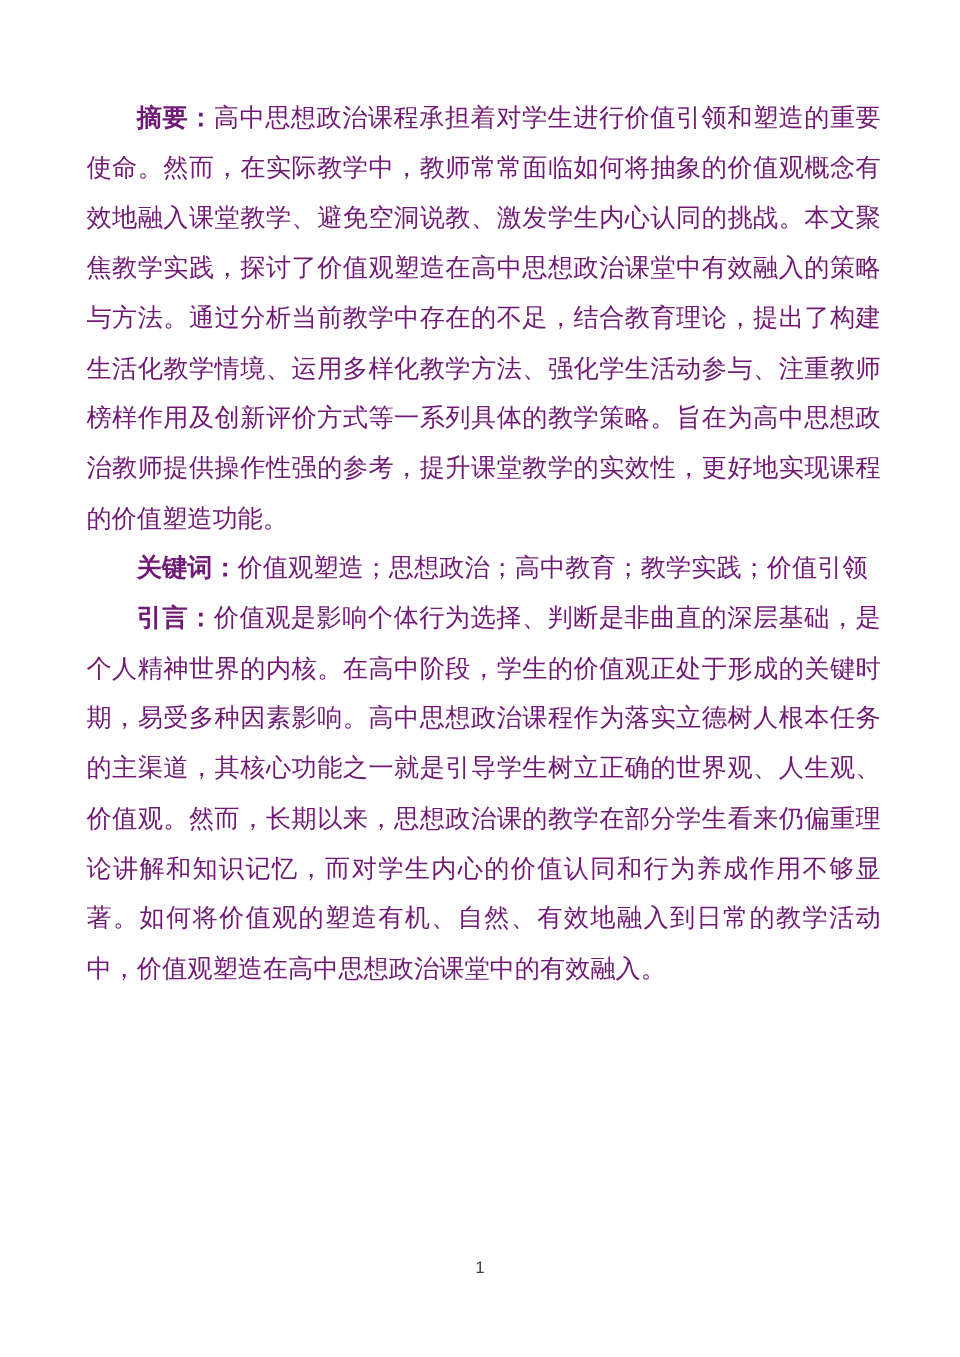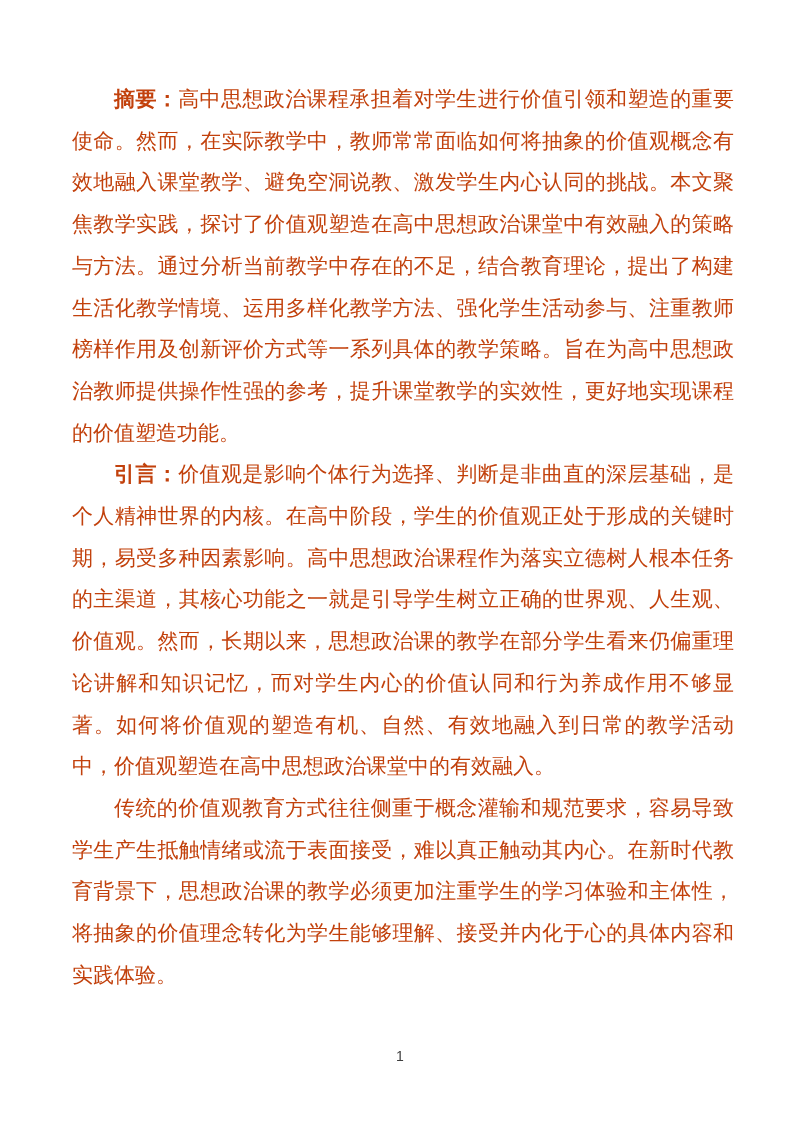--- a/index.html
+++ b/index.html
@@ -24,21 +24,21 @@
     line-height: 44px;
     font-weight: bold;
     text-align: center;
     color: #121212;
     letter-spacing: 1px;
   }
   .doc-body p {
     margin: 0;
     font-size: 21px;
     line-height: 41.7px;
-    color: #c2410c;
+    color: #701a75;
     text-align: justify;
     text-justify: inter-ideograph;
     text-indent: 2em;
     word-break: break-all;
   }
   .doc-body p .para-label {
     font-weight: bold;
   }
   .page-number {
     position: absolute;
@@ -54,22 +54,22 @@
 </head>
 <body>
 
 <div class="page">
 
 
   <div class="doc-body">
 
     <p><span class="para-label">摘要：</span><span>高中思想政治课程承担着对学生进行价值引领和塑造的重要使命。然而，在实际教学中，教师常常面临如何将抽象的价值观概念有效地融入课堂教学、避免空洞说教、激发学生内心认同的挑战。本文聚焦教学实践，探讨了价值观塑造在高中思想政治课堂中有效融入的策略与方法。通过分析当前教学中存在的不足，结合教育理论，提出了构建生活化教学情境、运用多样化教学方法、强化学生活动参与、注重教师榜样作用及创新评价方式等一系列具体的教学策略。旨在为高中思想政治教师提供操作性强的参考，提升课堂教学的实效性，更好地实现课程的价值塑造功能。</span></p>
 
+    <p><span class="para-label">关键词：</span><span>价值观塑造；思想政治；高中教育；教学实践；价值引领</span></p>
 
     <p><span class="para-label">引言：</span><span>价值观是影响个体行为选择、判断是非曲直的深层基础，是个人精神世界的内核。在高中阶段，学生的价值观正处于形成的关键时期，易受多种因素影响。高中思想政治课程作为落实立德树人根本任务的主渠道，其核心功能之一就是引导学生树立正确的世界观、人生观、价值观。然而，长期以来，思想政治课的教学在部分学生看来仍偏重理论讲解和知识记忆，而对学生内心的价值认同和行为养成作用不够显著。如何将价值观的塑造有机、自然、有效地融入到日常的教学活动中，价值观塑造在高中思想政治课堂中的有效融入。</span></p>
 
-    <p><span>传统的价值观教育方式往往侧重于概念灌输和规范要求，容易导致学生产生抵触情绪或流于表面接受，难以真正触动其内心。在新时代教育背景下，思想政治课的教学必须更加注重学生的学习体验和主体性，将抽象的价值理念转化为学生能够理解、接受并内化于心的具体内容和实践体验。</span></p>
 
   </div>
 
   <div class="page-number">1</div>
 
 </div>
 
 </body></html>

